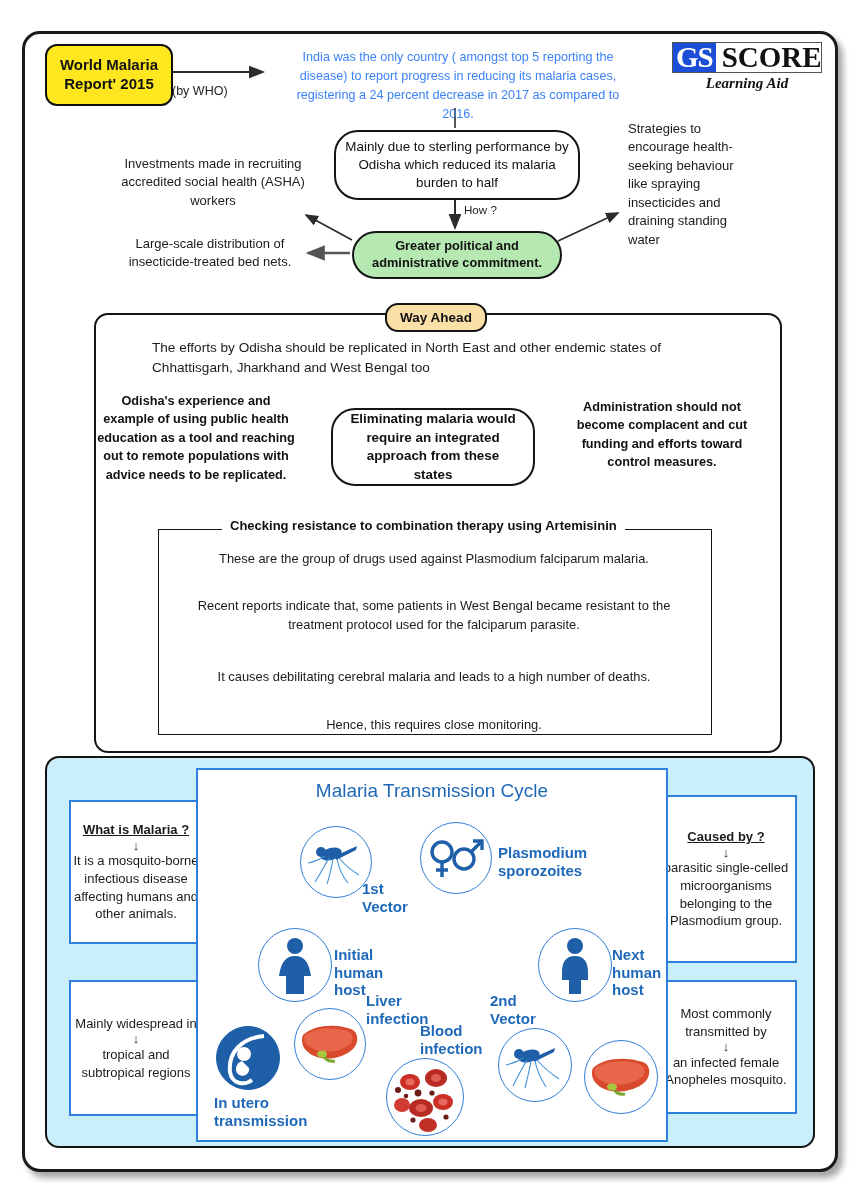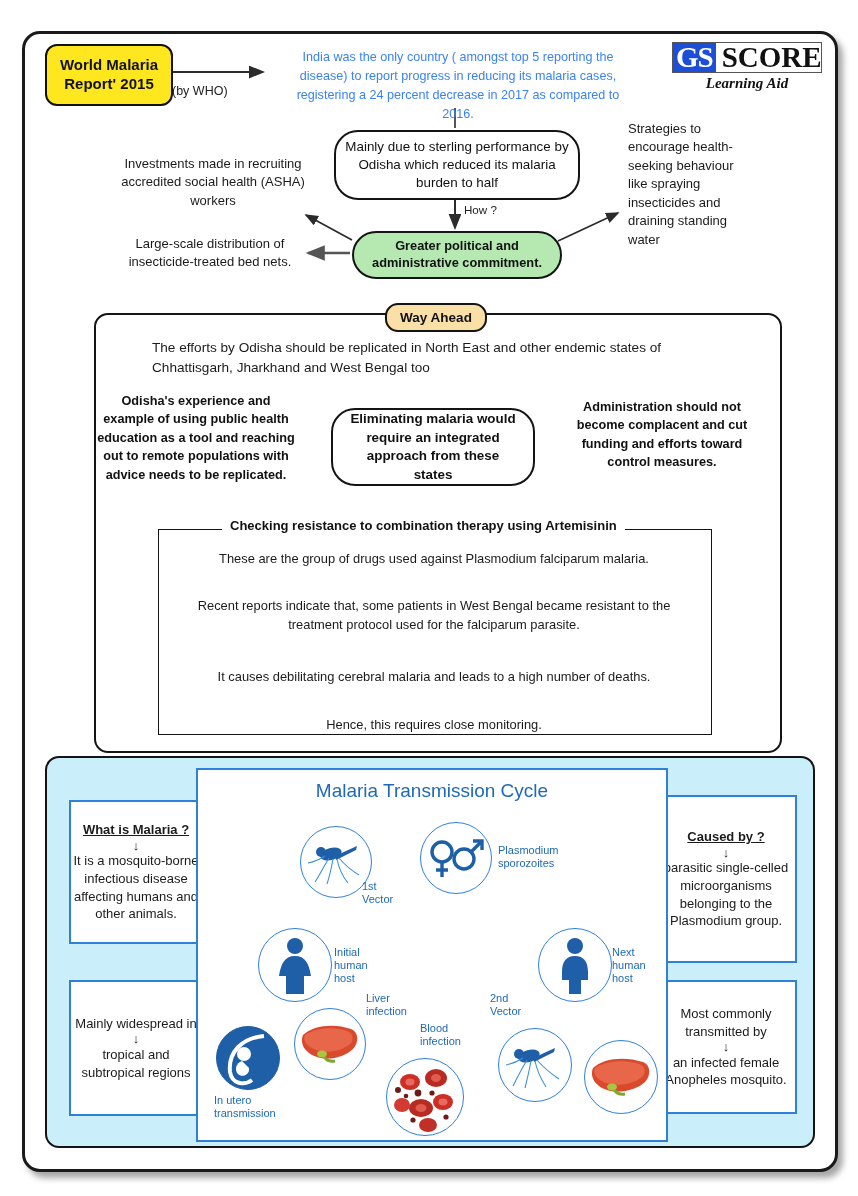--- a/index.html
+++ b/index.html
@@ -82,21 +82,21 @@
   .side-box .ar{font-size:13px;line-height:1.05;}
   .sb1{left:69px;top:800px;width:130px;height:140px;}
   .sb2{left:69px;top:980px;width:130px;height:132px;}
   .sb3{left:655px;top:795px;width:138px;height:164px;}
   .sb4{left:655px;top:980px;width:138px;height:130px;}
 
   
   .cycle{left:196px;top:768px;width:468px;height:370px;background:#fff;border:2.5px solid #2f80d8;}
   .cyc-title{position:absolute;left:0;top:10px;width:468px;text-align:center;
     font-size:19px;color:#1f69b8;font-family:"Liberation Sans",sans-serif;}
-  .clab{position:absolute;font-size:11px;font-weight:normal;color:#1f69b8;line-height:1.18;}
+  .clab{position:absolute;font-size:15px;font-weight:bold;color:#1f69b8;line-height:1.18;}
   .cnode{position:absolute;border:1.8px solid #2f80d8;border-radius:50%;background:#fff;
     display:flex;align-items:center;justify-content:center;overflow:hidden;}
 </style>
 </head>
 <body>
 
 <div class="page">
 
   <div class="outer-frame"></div>
 

